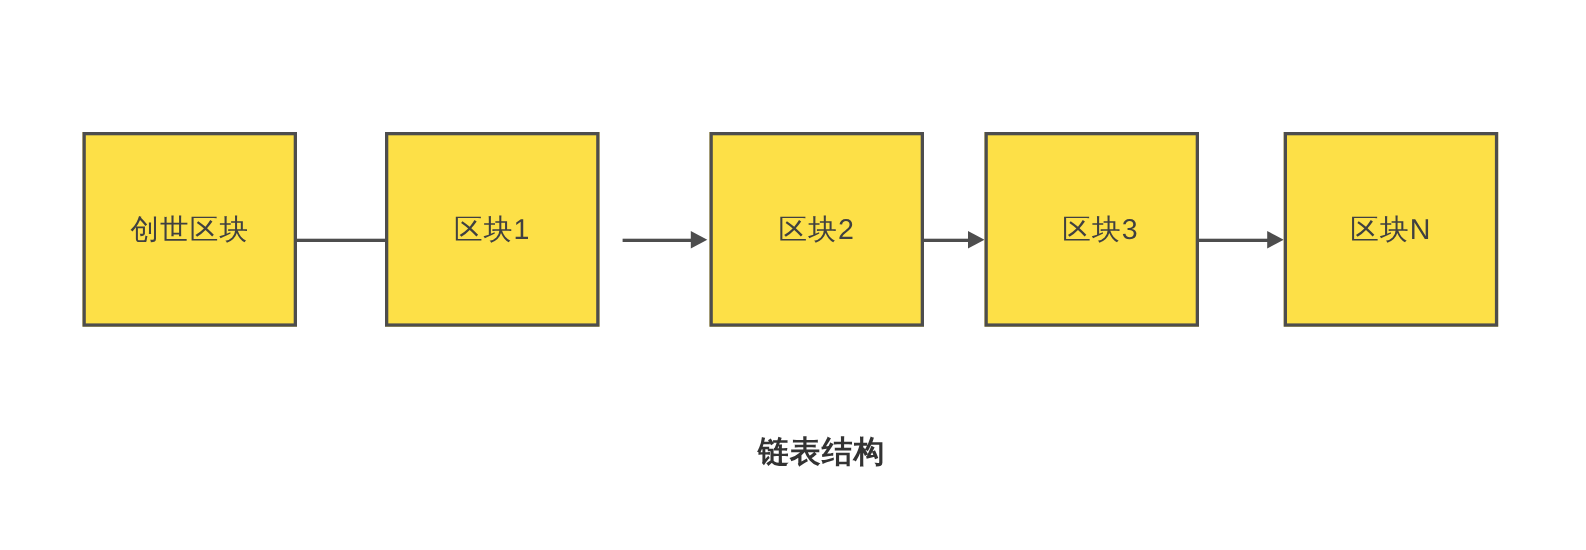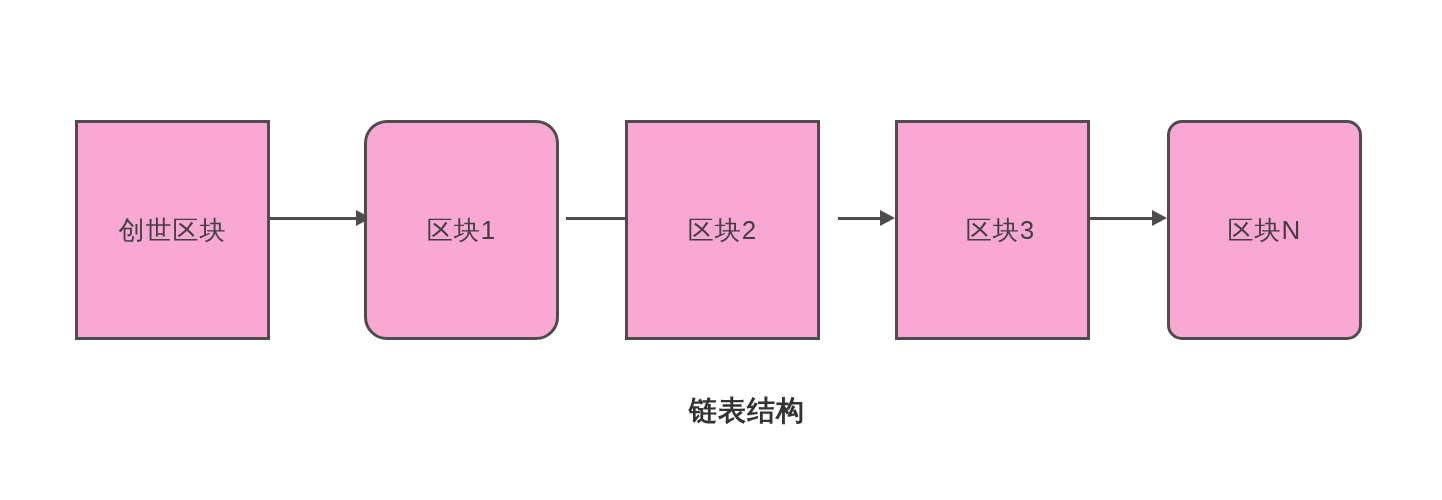--- a/index.html
+++ b/index.html
@@ -12,24 +12,24 @@
     position: relative;
     width: 1442px;
     height: 500px;
     background: #ffffff;
     overflow: hidden;
   }
   .block {
     position: absolute;
     top: 120px;
     width: 195px;
-    height: 220px;
+    height: 177px;
     box-sizing: border-box;
     border: 3px solid #4d4d4d;
-    background: #f9a8d4;
+    background: #fde047;
     display: flex;
     align-items: center;
     justify-content: center;
   }
   .block-label {
     font-size: 26px;
     color: #404040;
     letter-spacing: 1px;
     white-space: nowrap;
   }
@@ -62,24 +62,24 @@
     top: 392px;
     transform: translateX(-50%);
     font-size: 28px;
     font-weight: 700;
     color: #333333;
     letter-spacing: 1px;
     white-space: nowrap;
   }
   
   #block-0 { left: 75px; }
-  #block-1 { left: 364px; border-radius: 23px; }
-  #block-2 { left: 625px; }
+  #block-1 { left: 350px; }
+  #block-2 { left: 645px; }
   #block-3 { left: 895px; padding-left: 16px; }
-  #block-4 { left: 1167px; border-radius: 15px; }
+  #block-4 { left: 1167px; }
   #arrow-0 { left: 270px; width: 101px; }
   #arrow-1 { left: 566px; width: 77px; }
   #arrow-2 { left: 838px; width: 57px; }
   #arrow-3 { left: 1090px; width: 77px; }
 </style>
 </head>
 <body>
 
 <div class="canvas">
 

